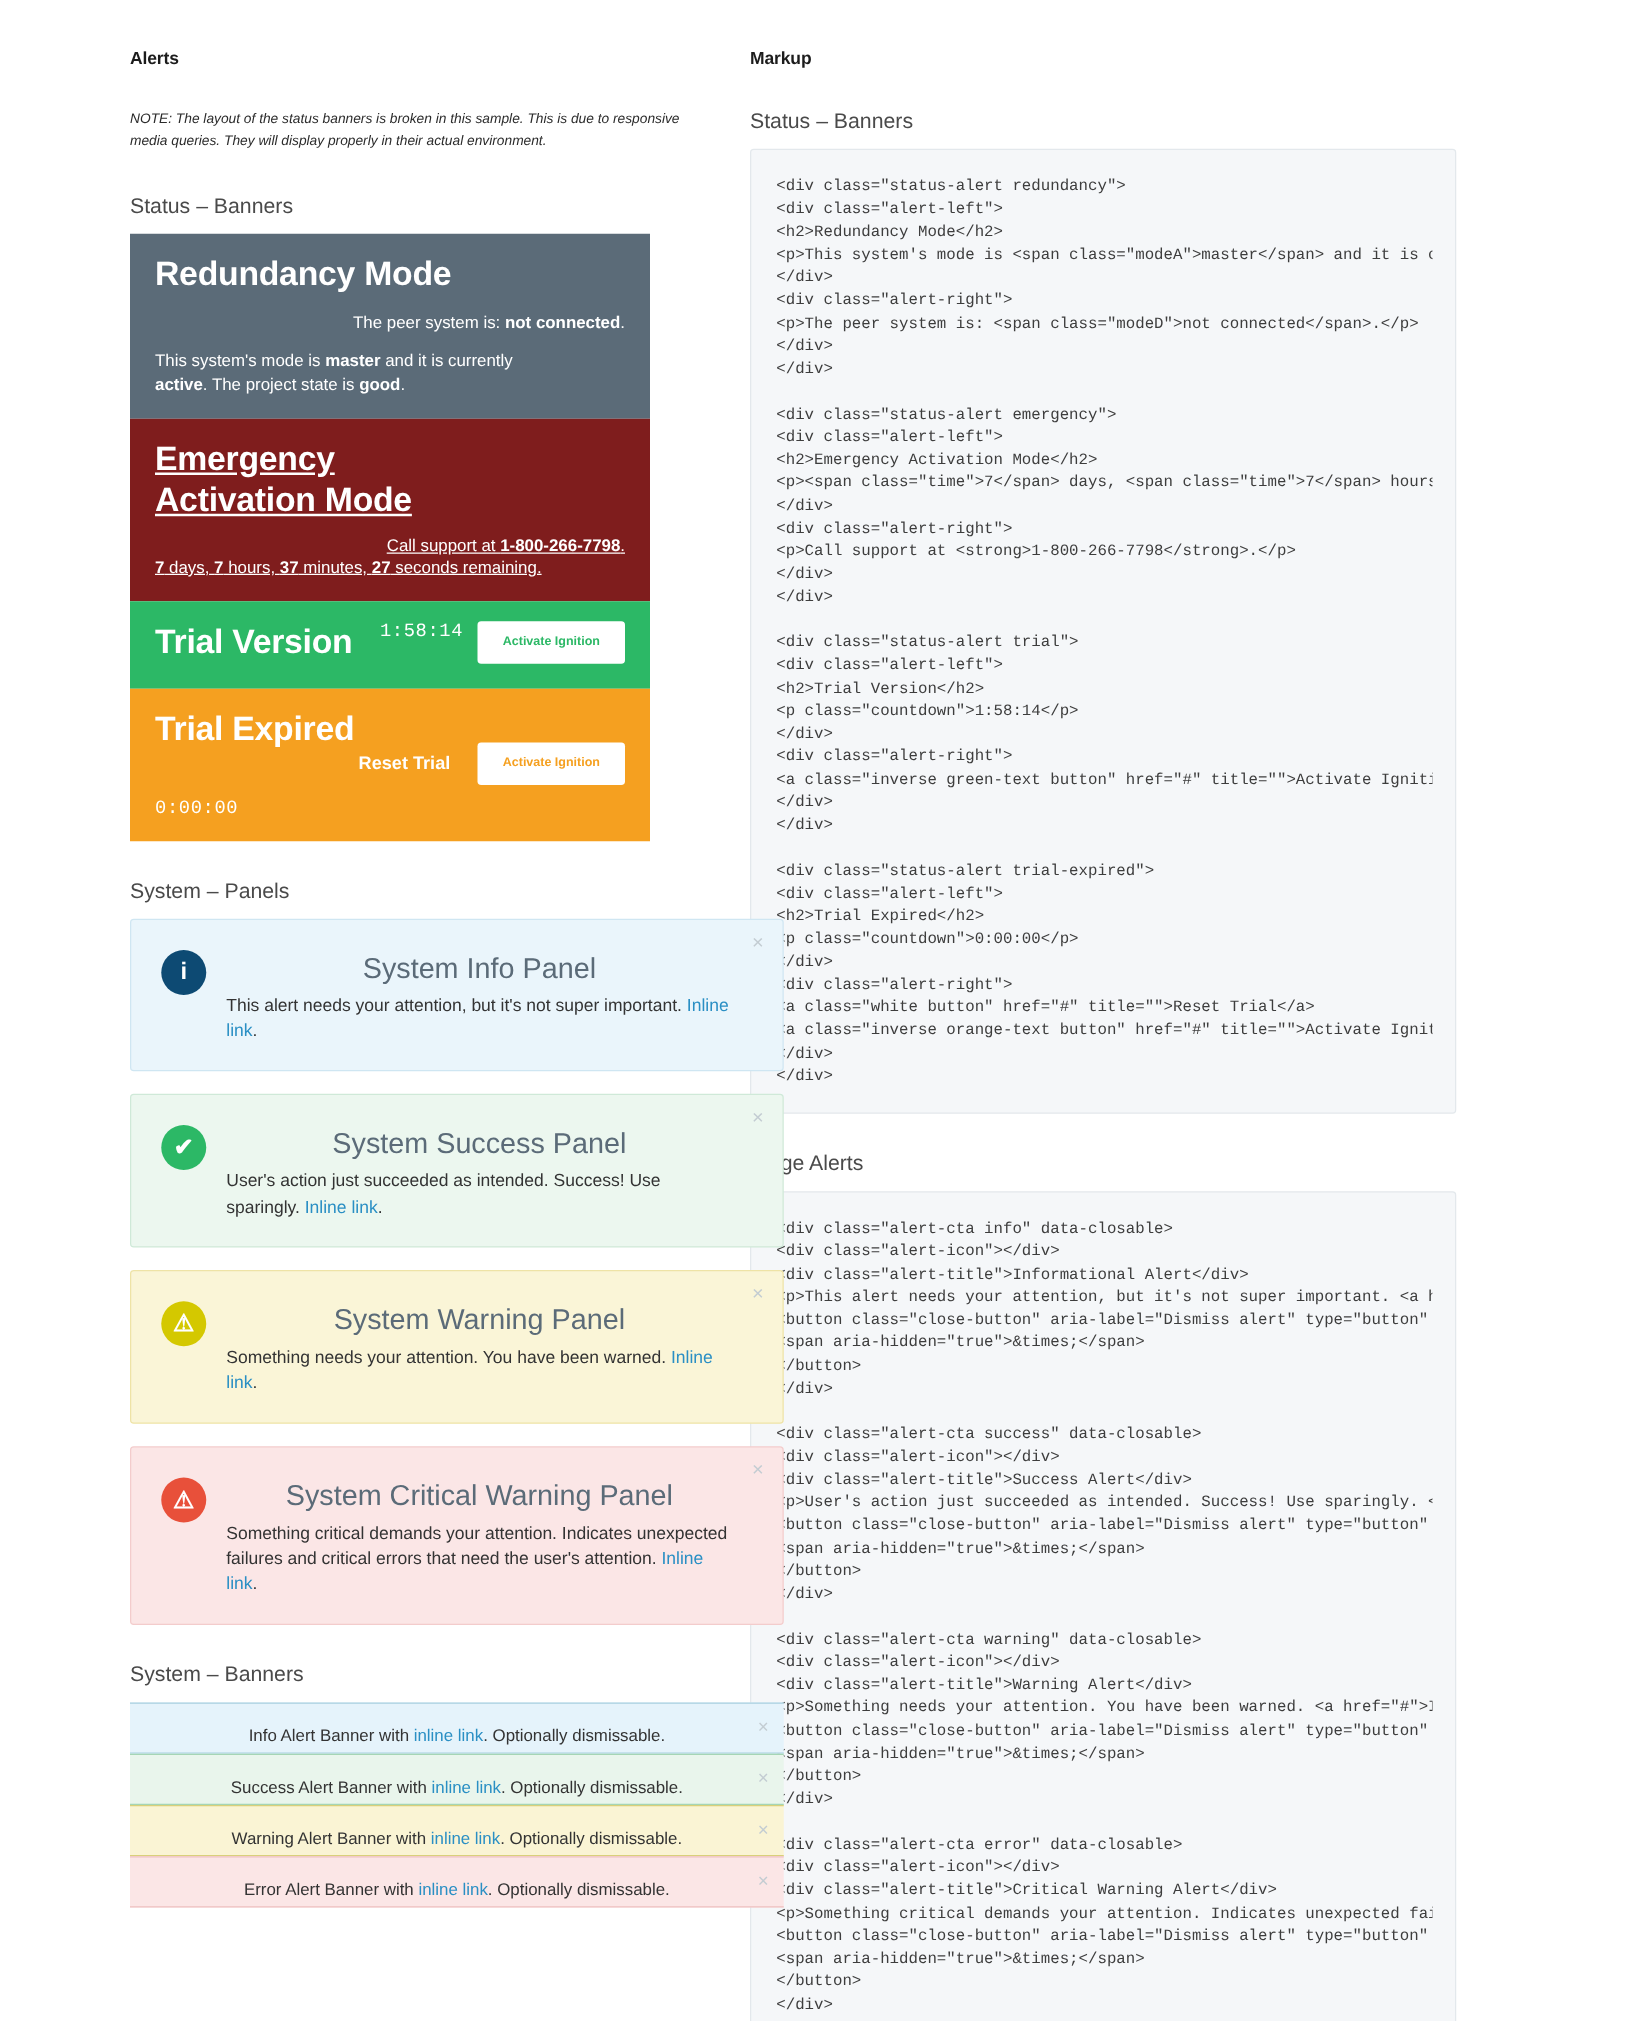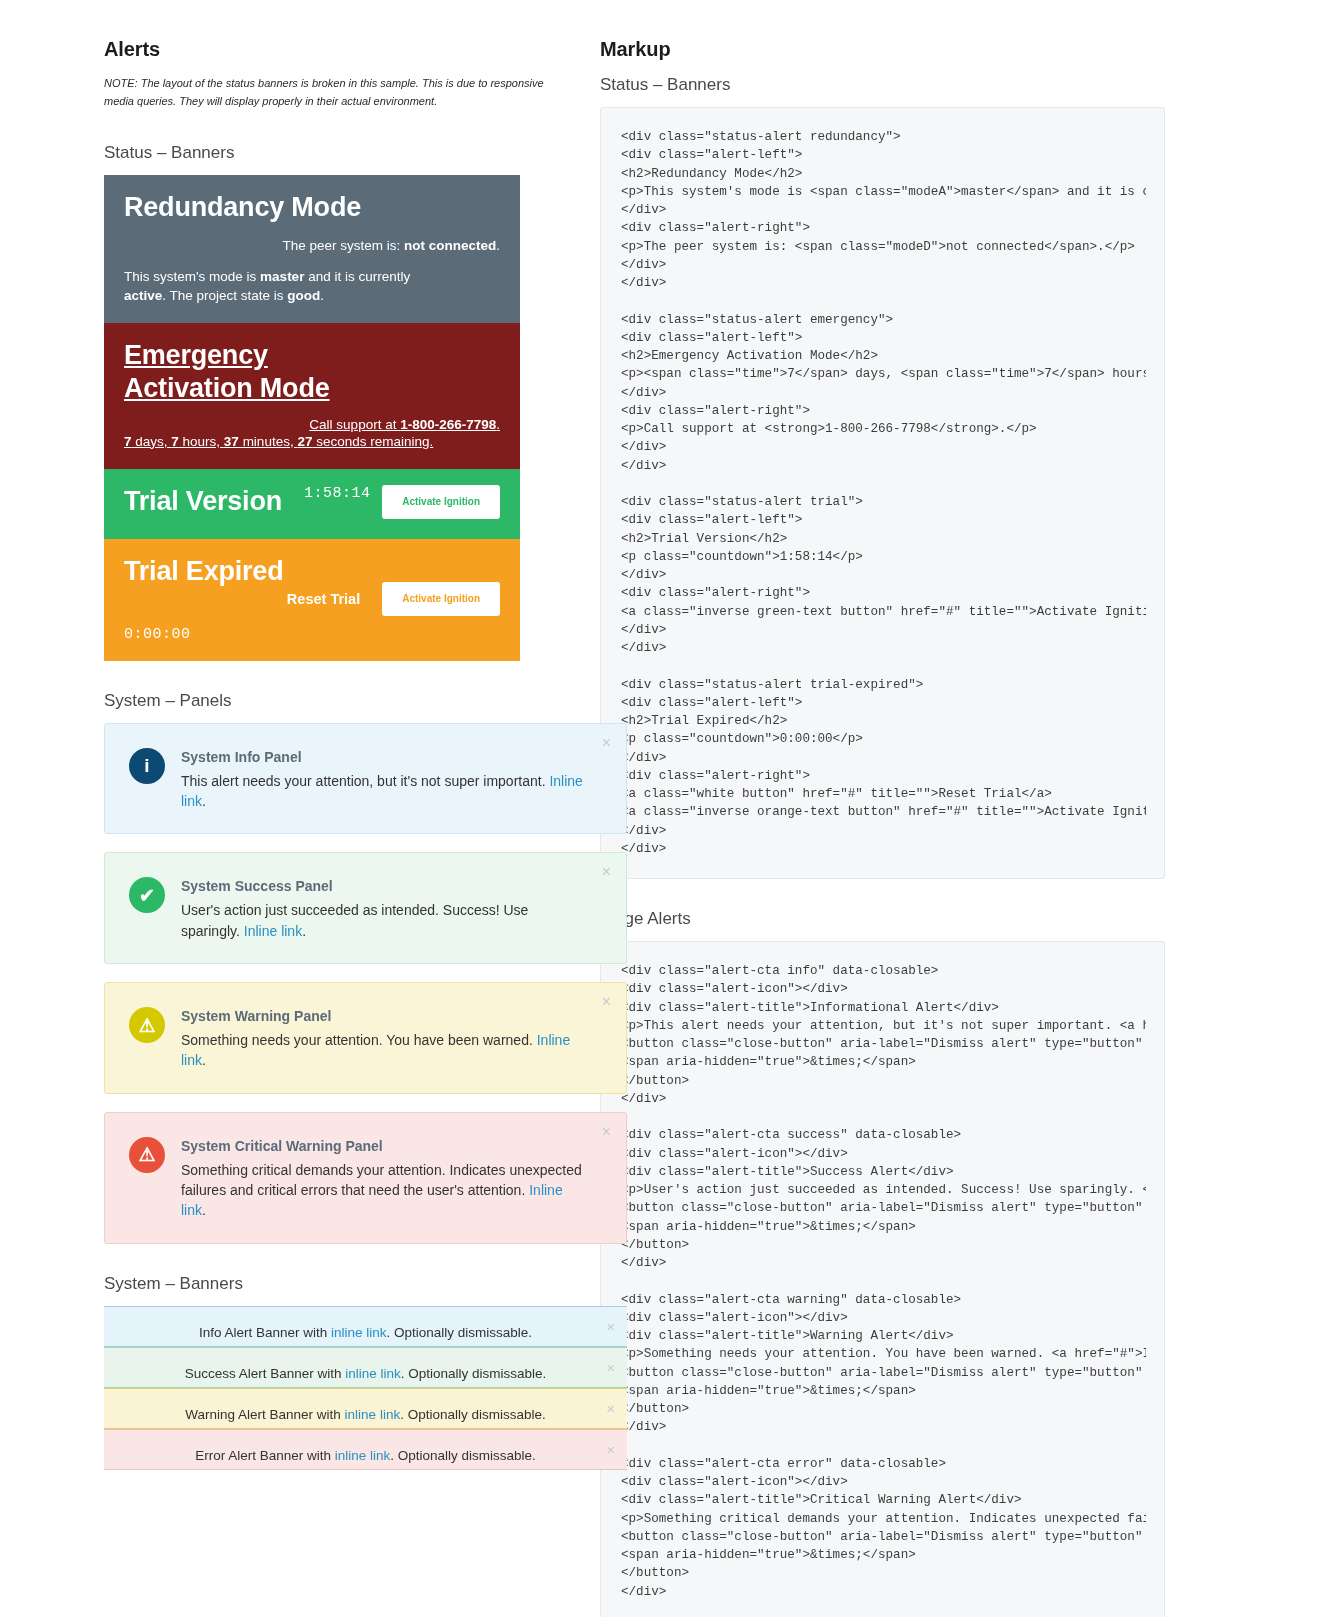--- a/index.html
+++ b/index.html
@@ -16,24 +16,24 @@
     position: relative;
     width: 1321px;
     height: 1617px;
     display: flex;
     padding: 38px 0 0 0;
   }
   .col-left { width: 550px; padding-left: 104px; }
   .col-right { width: 690px; padding-left: 50px; }
 
   h1.col-title {
-    font-size: 20px;
+    font-size: 14px;
     font-weight: bold;
     color: #1c1c1c;
-    margin: 0 0 14px 0;
+    margin: 0 0 33px 0;
     letter-spacing: -0.1px;
   }
   .note {
     font-style: italic;
     font-size: 11px;
     line-height: 1.62;
     color: #2b2b2b;
     margin: 0 0 32px 0;
     max-width: 505px;
   }
@@ -132,24 +132,25 @@
     width: 36px; height: 36px;
     border-radius: 50%;
     display: flex; align-items: center; justify-content: center;
     color: #ffffff;
     font-weight: bold;
     font-size: 19px;
     margin-top: 2px;
   }
   .panel .p-body { flex: 1; }
   .panel .p-title {
-    font-size: 14px;
-    font-weight: bold;
+    font-size: 23px;
+    font-weight: normal;
     color: #5b6b78;
     margin: 3px 0 6px 0;
+    text-align: center;
   }
   .panel .p-text {
     font-size: 14px;
     line-height: 1.45;
     color: #333333;
   }
   .panel .close-button {
     position: absolute;
     top: 9px; right: 11px;
     background: none; border: none;

